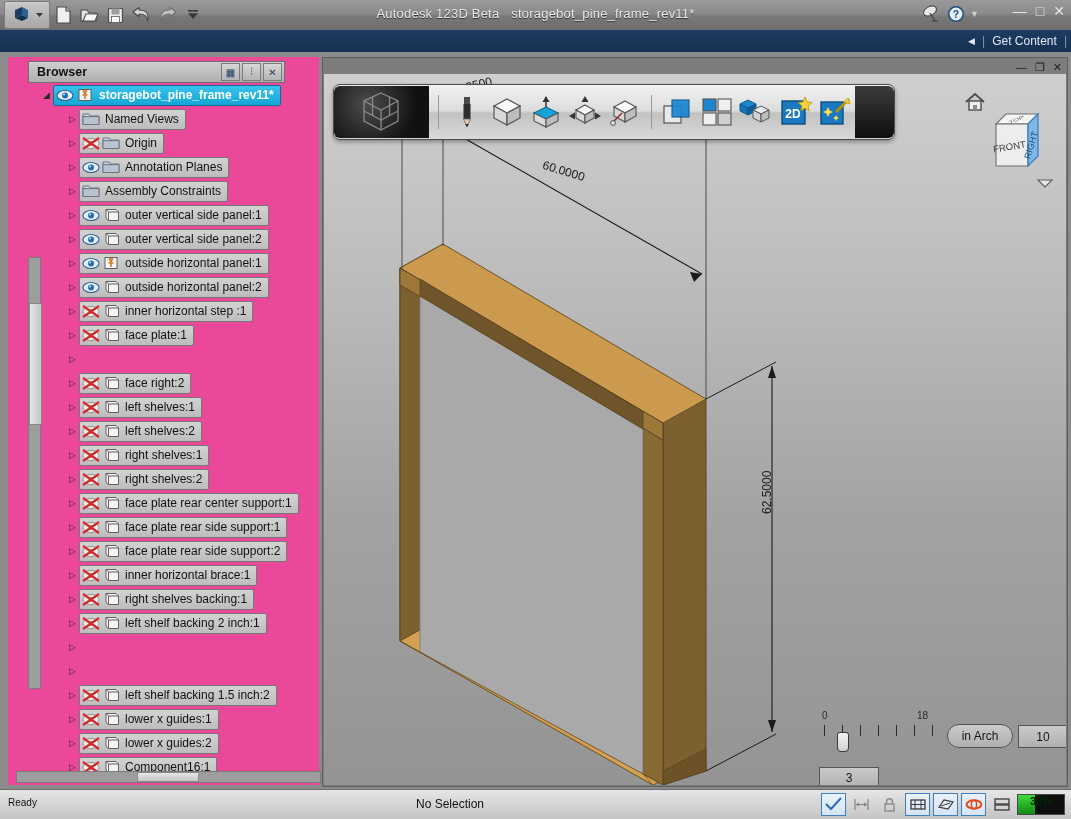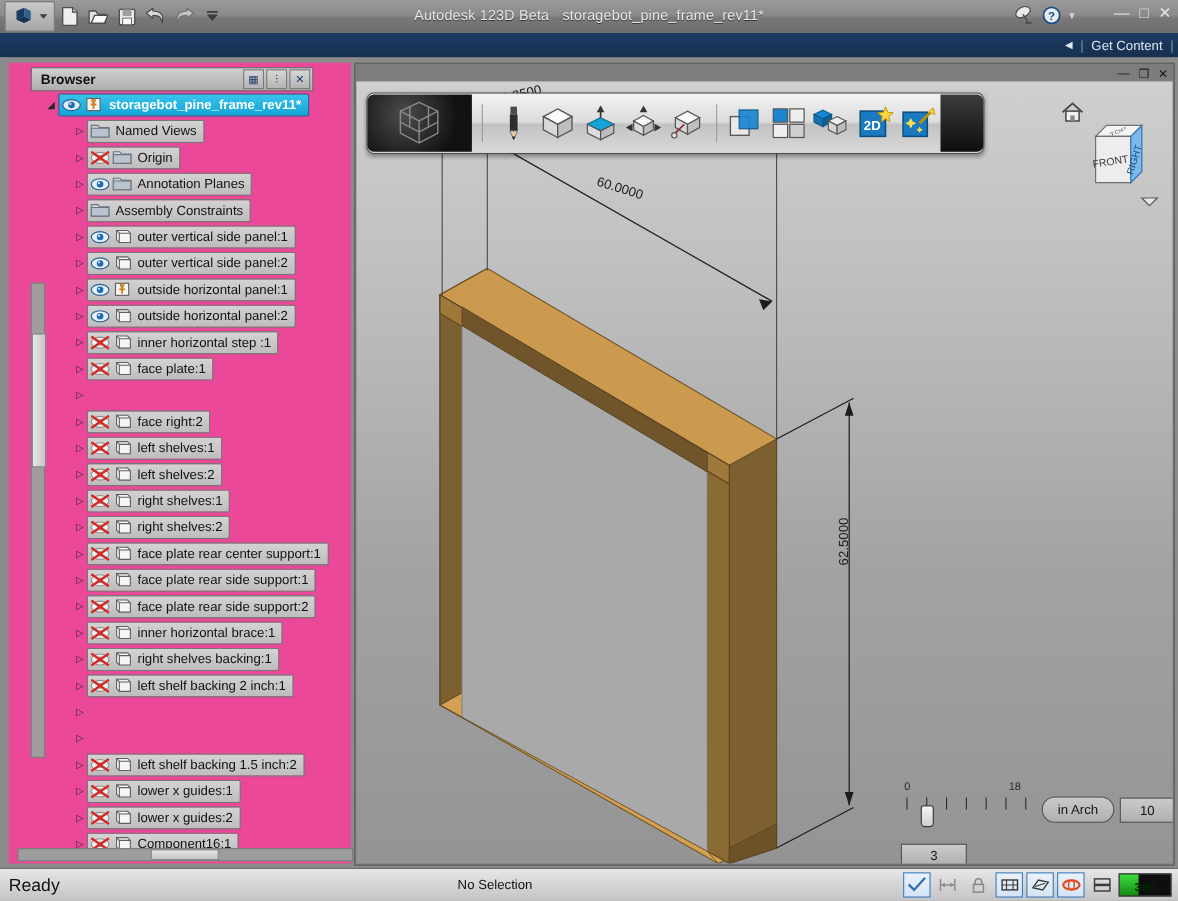--- a/index.html
+++ b/index.html
@@ -164,31 +164,31 @@
     background:linear-gradient(to bottom,#e6e6e6,#c6c6c6);border:1px solid #8a8a8a;}
   .leftstripe{position:absolute;left:0;top:52px;width:6px;height:738px;background:#6f6f6f;}
   .leftstripe .blue{position:absolute;left:0;top:505px;width:6px;height:68px;background:#2b7fc4;}
 
   
   .statusbar{
     position:absolute;left:0;bottom:0;width:1071px;height:29px;
     background:linear-gradient(to bottom,#e6e6e6,#c4c4c4);
     border-top:1px solid #6d6d6d;
   }
-  .st-ready{position:absolute;left:8px;top:7px;font-size:16px;color:#111;}
+  .st-ready{position:absolute;left:8px;top:7px;font-size:10px;color:#111;}
   .st-sel{position:absolute;left:416px;top:7px;font-size:12px;color:#111;}
   .st-icons{position:absolute;right:6px;top:3px;display:flex;align-items:center;gap:3px;}
   .sti{
     width:23px;height:21px;display:flex;align-items:center;justify-content:center;
     border:1px solid transparent;
   }
   .sti.act{border:1px solid #3f7fbf;background:linear-gradient(to bottom,#eaf2fb,#d4e4f6);}
   .progress{
     width:46px;height:19px;background:#0e0e0e;border:1px solid #4a4a4a;
-    position:relative;display:flex;align-items:flex-end;justify-content:center;font-family:Liberation Mono, monospace;
+    position:relative;display:flex;align-items:flex-start;justify-content:center;
   }
   .progress .fill{position:absolute;left:0;top:0;height:100%;
     background:linear-gradient(to bottom,#3ddc3d,#148a14);}
   .progress .txt{position:relative;color:#002800;font-size:11px;font-weight:bold;}
 
   .dimtext{position:absolute;font-size:12px;color:#1b1b1b;white-space:nowrap;}
 </style>
 </head>
 <body>
 

